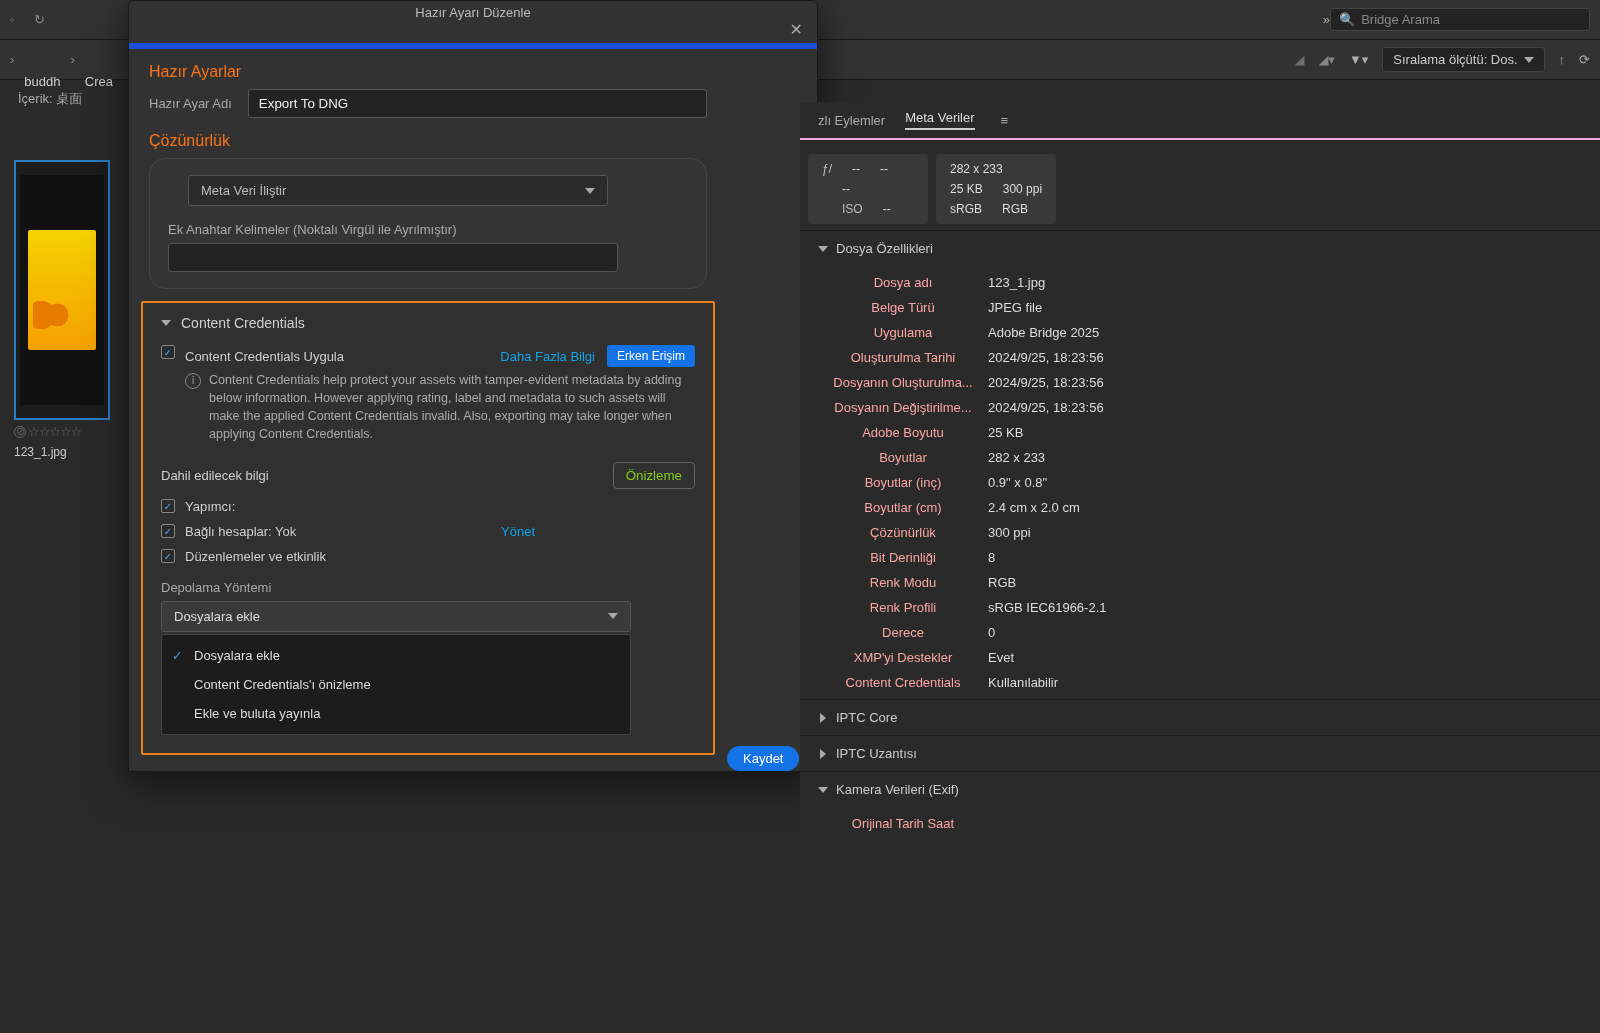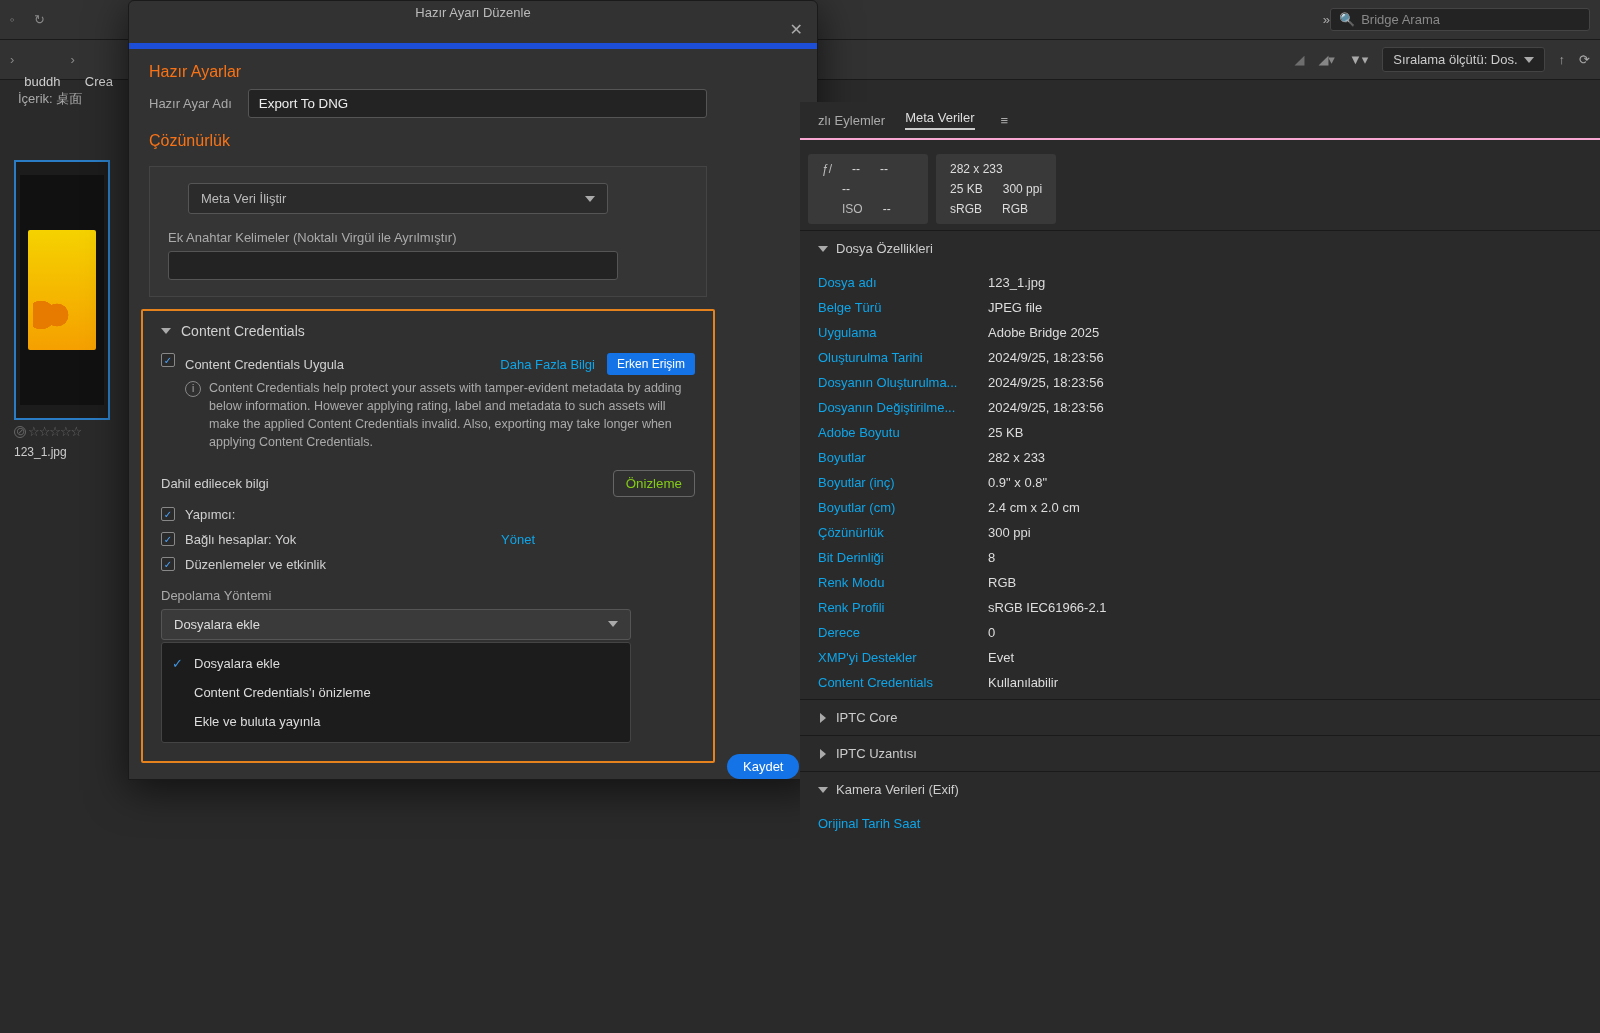--- a/index.html
+++ b/index.html
@@ -38,21 +38,21 @@
 .dialog-body { display:flex; }
 .dialog-main { flex:1; padding:0 20px 16px 20px; }
 .dialog-right { width:90px; padding:14px 14px 0 0; display:flex; flex-direction:row; gap:10px; align-items:flex-end;}
 .btn { border-radius:14px; padding:5px 16px; font-size:13px; cursor:pointer; border:none;}
 .btn-primary { background:#1473e6; color:#fff; }
 .btn-secondary { background:#454545; color:#ddd; }
 .section-title { font-size:16px; color:#f97316; margin:14px 0 8px 0; font-weight:500;}
 .form-row { display:flex; align-items:center; gap:16px; margin-bottom:10px;}
 .form-row label { color:#aaa; min-width:80px; font-size:13px;}
 .text-input { flex:1; background:#232323; border:1px solid #555; border-radius:3px; padding:6px 10px; color:#eee; }
-.options-panel { border:1px solid #444; border-radius:0; background:#353535; padding:16px 18px; margin-top:16px;}
+.options-panel { border:1px solid #444; border-radius:16px; background:#353535; padding:16px 18px; margin-top:8px;}
 .select-box { background:#2b2b2b; border:1px solid #555; border-radius:3px; padding:7px 12px; color:#bbb; display:flex; align-items:center; width:420px; margin-left:20px;}
 .select-box .chev { margin-left:auto; }
 .field-label { color:#aaa; margin:16px 0 6px 0; font-size:13px;}
 
 
 .cc-section { border:2px solid #e6821e; background:#303030; margin:12px -8px 0 -8px; padding:12px 18px 18px 18px; border-radius:2px;}
 .cc-header { display:flex; align-items:center; gap:10px; color:#d0d0d0; font-size:14px; cursor:pointer;}
 .cc-row { display:flex; align-items:flex-start; gap:10px; margin-top:14px; }
 .checkbox { width:14px; height:14px; border:1px solid #888; background:#2a2a2a; display:inline-flex; align-items:center; justify-content:center; font-size:10px; color:#4aa3ff; border-radius:2px;}
 .checkbox.checked::after { content:'✓'; }
@@ -76,21 +76,21 @@
 .tabs-row .menu-icon { margin-left:6px; cursor:pointer;}
 .camera-strip { display:flex; gap:8px; padding:14px 18px 6px 8px; }
 .camera-box { background:#393939; border-radius:3px; padding:8px 14px; display:flex; flex-direction:column; gap:6px; font-size:12px;}
 .camera-box .row { display:flex; gap:20px;}
 .camera-box .lbl { color:#bbb; }
 .camera-box .val { color:#ddd; }
 .meta-header { display:flex; align-items:center; gap:8px; padding:10px 18px; color:#ccc; cursor:pointer;}
 .meta-header.collapsed .chev { transform:rotate(-90deg); display:inline-block;}
 .meta-list { padding:4px 0;}
 .meta-row { display:flex; padding:5px 18px; font-size:13px;}
-.meta-row .k { width:170px; color:#0ea5e9; }
+.meta-row .k { width:170px; color:#fca5a5;text-align:center; }
 .meta-row .v { color:#ddd; }
 .divider { height:1px; background:#1a1a1a; }
 
 .chev { display:inline-block; width:0; height:0; border-left:5px solid transparent; border-right:5px solid transparent; border-top:6px solid #aaa;}
 .chev.right { transform:rotate(-90deg);}
 </style>
 </head>
 <body>
 
 <div class="top-bar">

